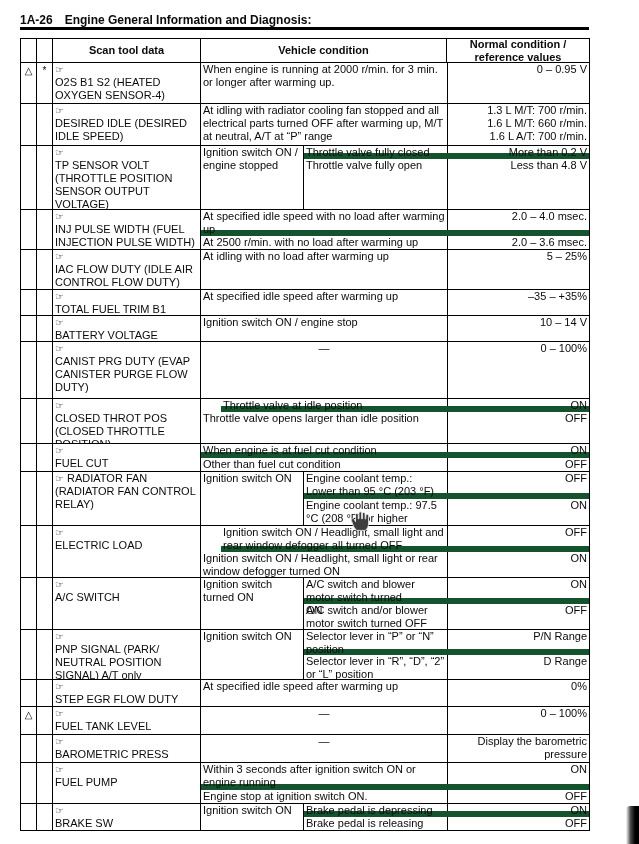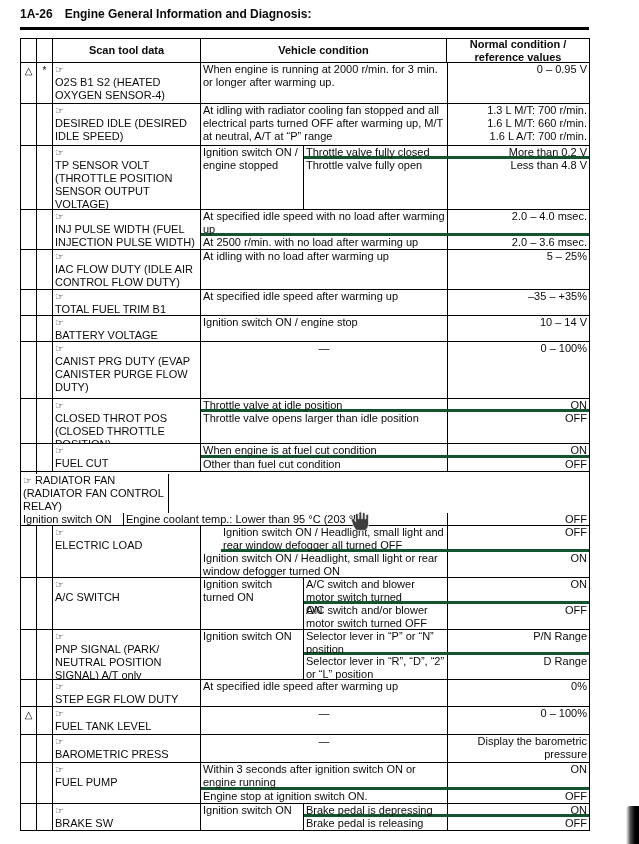--- a/index.html
+++ b/index.html
@@ -1,18 +1,18 @@
 <!DOCTYPE html>
 <html><head>
 <meta charset="utf-8">
 <style>
   html,body{margin:0;padding:0;}
   .page{position:relative;width:639px;height:844px;background:#ffffff;color:#0a0a0a;
         font-family:"Liberation Sans",sans-serif;overflow:hidden;}
-  .title-row{position:absolute;left:20px;top:7px;font-size:12px;font-weight:bold;white-space:nowrap;}
+  .title-row{position:absolute;left:20px;top:13px;font-size:12px;font-weight:bold;white-space:nowrap;}
   .title-row .code{margin-right:12px;}
   .rule{position:absolute;left:20px;top:27px;width:569px;height:3px;background:#000;}
   .tbl{position:absolute;left:20px;top:38px;width:570px;border:1px solid #000;
        display:flex;flex-direction:column;font-size:11px;line-height:13px;box-sizing:border-box;}
   .tbl *{box-sizing:border-box;}
   .thead{display:flex;height:24px;border-bottom:1px solid #000;font-weight:bold;justify-content:space-between;}
   .cA{width:16px;border-right:1px solid #000;flex:none;}
   .cB{width:16px;border-right:1px solid #000;flex:none;}
   .cC{width:148px;border-right:1px solid #000;flex:none;}
   .cD{width:246px;border-right:1px solid #000;flex:none;}
@@ -21,21 +21,21 @@
   .row{display:flex;border-bottom:1px solid #000;overflow:hidden;}
   .row:last-child{border-bottom:none;}
   .mark{width:16px;border-right:1px solid #000;flex:none;text-align:center;font-size:10px;padding-top:1px;}
   .name{width:148px;border-right:1px solid #000;flex:none;padding:0 2px;white-space:pre-line;}
   .ptr{font-size:10px;color:#222;}
   .ptr.block{display:block;height:13px;}
   .rest{flex:1;display:flex;min-width:0;}
   .splitleft{width:103px;border-right:1px solid #000;flex:none;padding:0 2px;}
   .bands{flex:1;display:flex;flex-direction:column;min-width:0;}
   .band{display:flex;min-height:0;}
-  .band.bb{border-bottom:3px solid #14532d;}
+  .band.bb{border-bottom:6px solid #14532d;}
   .band.grow{flex:1;}
   .cond{flex:1;padding:0 2px;min-width:0;}
   .cond.dash{text-align:center;}
   .val{width:142px;border-left:1px solid #000;flex:none;text-align:right;padding:0 2px;white-space:pre-line;}
   .cursor{position:absolute;left:349px;top:508px;pointer-events:none;}
   .scroll-thumb{position:absolute;right:0;bottom:0;width:13px;height:38px;
     background:linear-gradient(to right, rgba(0,0,0,0) 0%, #4a4a4a 35%, #000 70%);
     border-top-left-radius:4px;}
 </style>
 </head>
@@ -183,21 +183,21 @@
           </div>
         </div>
         <div class="row" style="height: 45px;">
           <div class="mark"></div>
           <div class="mark"></div>
           <div class="name"><span class="ptr block">☞</span><span>CLOSED THROT POS
 (CLOSED THROTTLE
 POSITION)</span></div>
           <div class="rest">
             <div class="bands">
-              <div class="band bb" style="height: 13px;">
+              <div class="band bb" style="height: 13px; margin-left: 20px;">
                 <div class="cond">Throttle valve at idle position</div>
                 <div class="val">ON</div>
               </div>
               <div class="band grow">
                 <div class="cond">Throttle valve opens larger than idle position</div>
                 <div class="val">OFF</div>
               </div>
             </div>
           </div>
         </div>
@@ -211,21 +211,21 @@
                 <div class="cond">When engine is at fuel cut condition</div>
                 <div class="val">ON</div>
               </div>
               <div class="band grow">
                 <div class="cond">Other than fuel cut condition</div>
                 <div class="val">OFF</div>
               </div>
             </div>
           </div>
         </div>
-        <div class="row" style="height: 54px; flex-direction: column;">
+        <div class="row" style="height: 54px;">
           <div class="mark"></div>
           <div class="mark"></div>
           <div class="name"><span class="ptr">☞</span> <span>RADIATOR FAN
 (RADIATOR FAN CONTROL
 RELAY)</span></div>
           <div class="rest">
             <div class="splitleft">Ignition switch ON</div>
             <div class="bands">
               <div class="band bb" style="height: 27px;">
                 <div class="cond">Engine coolant temp.: Lower than 95 °C (203 °F)</div>

